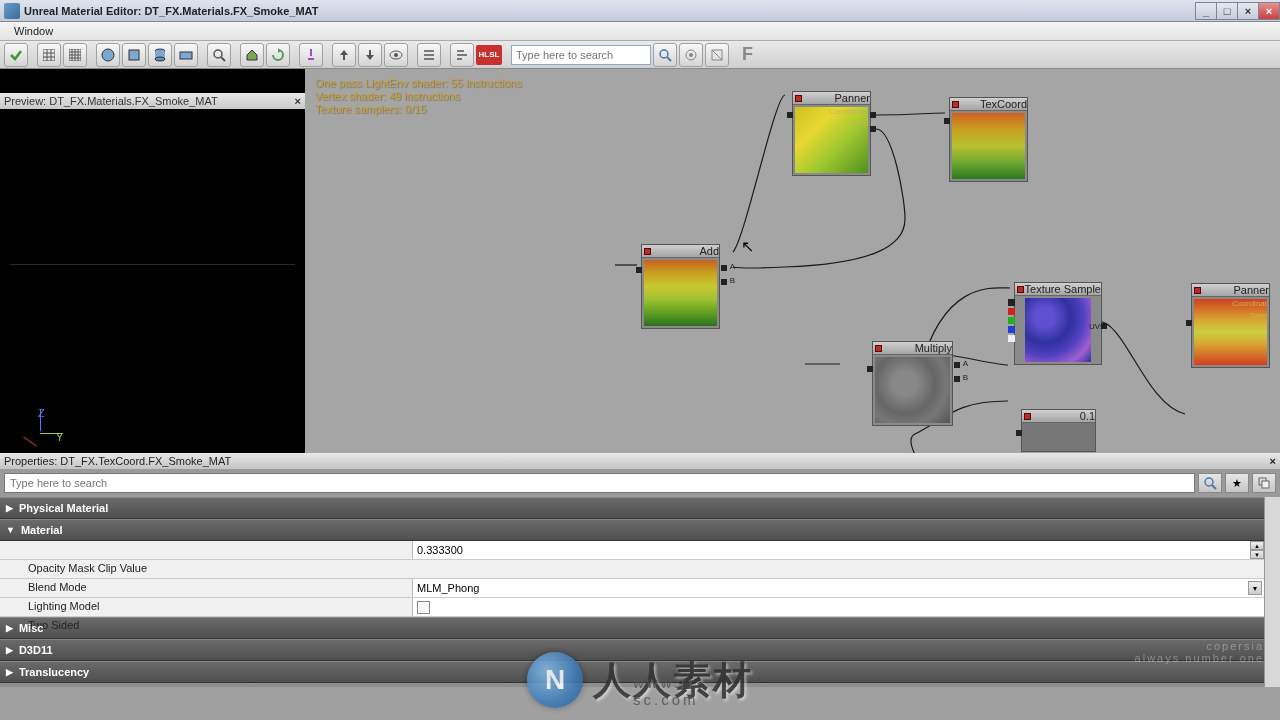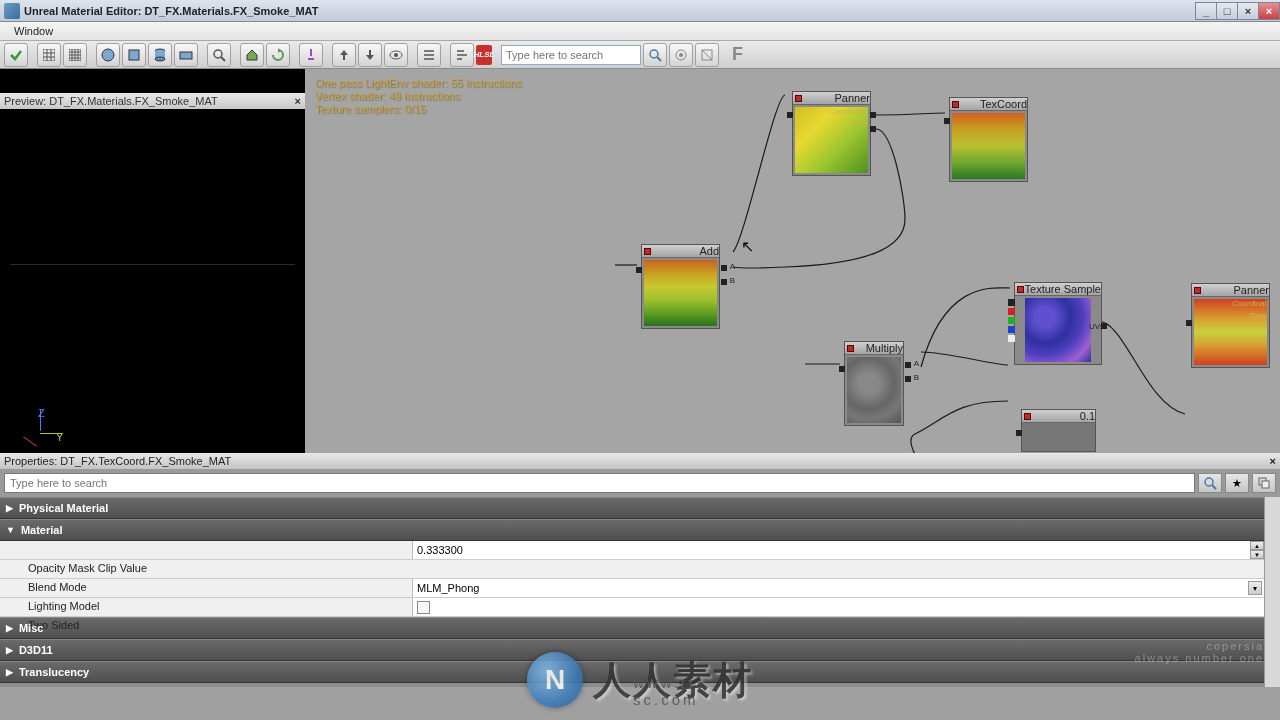--- a/index.html
+++ b/index.html
@@ -14,21 +14,21 @@
 
 
 .menubar { height: 19px; background: linear-gradient(#f4f4f4,#e4e4e4); display: flex; align-items: center; padding: 0 6px; border-bottom: 1px solid #aaa; }
 .menu-item { padding: 2px 8px; color: #222; cursor: pointer; }
 
 
 .toolbar { height: 28px; background: linear-gradient(#eaeaea,#cfcfcf); display: flex; align-items: center; padding: 0 4px; border-bottom: 1px solid #8c8c8c; gap: 2px; }
 .tb-btn { width: 24px; height: 24px; background: linear-gradient(#f8f8f8,#d4d4d4); border: 1px solid #a0a0a0; border-radius: 3px; display: flex; align-items: center; justify-content: center; cursor: pointer; }
 .tb-sep { width: 5px; }
 .tb-search { width: 140px; height: 20px; border: 1px solid #8fa8c4; background: #fff; padding: 0 4px; color: #888; }
-.hlsl-btn { width: 16px; height: 20px; background: #c83030; color: #fff; font-size: 8px; font-weight: bold; display: flex; align-items: center; justify-content: center; border-radius: 2px; font-style: italic; }
+.hlsl-btn { width: 26px; height: 20px; background: #c83030; color: #fff; font-size: 8px; font-weight: bold; display: flex; align-items: center; justify-content: center; border-radius: 2px; }
 
 
 .main-area { position: relative; height: 384px; display: flex; }
 
 
 .preview-panel { width: 305px; background: #000; position: relative; }
 .preview-tab { position: absolute; top: 0; left: 0; right: 0; height: 16px; background: linear-gradient(#e8e8e8,#c8c8c8); display: flex; align-items: center; padding: 8px 4px; font-size: 10px; color: #333; margin-top: 24px; }
 .preview-tab .tab-close { margin-left: auto; font-weight: bold; cursor: pointer; }
 .preview-axis { position: absolute; bottom: 22px; left: 36px; font-size: 10px; }
 .axis-z { color: #5577ff; position: absolute; top: -24px; left: 2px; }
@@ -335,21 +335,21 @@
       <div class="out-port-group" style="left:-7px;top:16px">
         <div class="color-port" style="background:#222;margin-bottom:2px"></div>
         <div class="color-port" style="background:#d02020;margin-bottom:2px"></div>
         <div class="color-port" style="background:#20b020;margin-bottom:2px"></div>
         <div class="color-port" style="background:#2040d0;margin-bottom:2px"></div>
         <div class="color-port" style="background:#eee"></div>
       </div>
       <div class="port" style="right:-6px;top:40px"></div>
     </div>
 
-    <div class="node" style="left:539px;top:272px;width:60px">
+    <div class="node" style="left:567px;top:272px;width:81px">
       <div class="node-header">
           <span class="dot"></span>
           <span>Multiply</span>
         </div>
       <div class="node-body" style="height:70px">
         <div class="node-preview grad-graynoise"></div>
       </div>
       <div class="port" style="left:-6px;top:24px"></div>
       <div class="port" style="right:-8px;top:20px"></div>
       <span class="port-lbl-in" style="right:-16px;top:17px">A</span>

